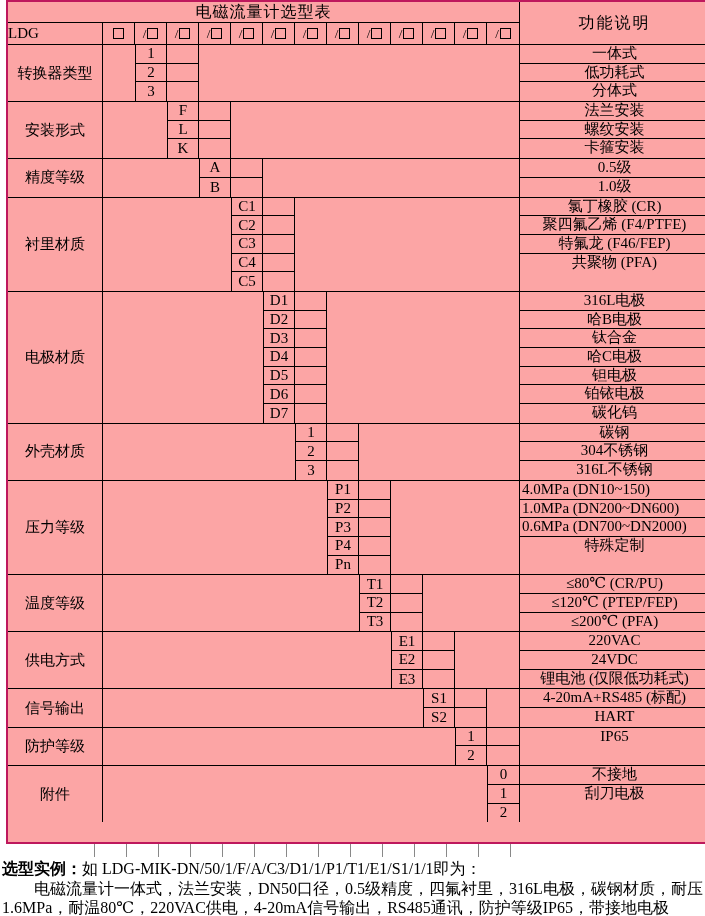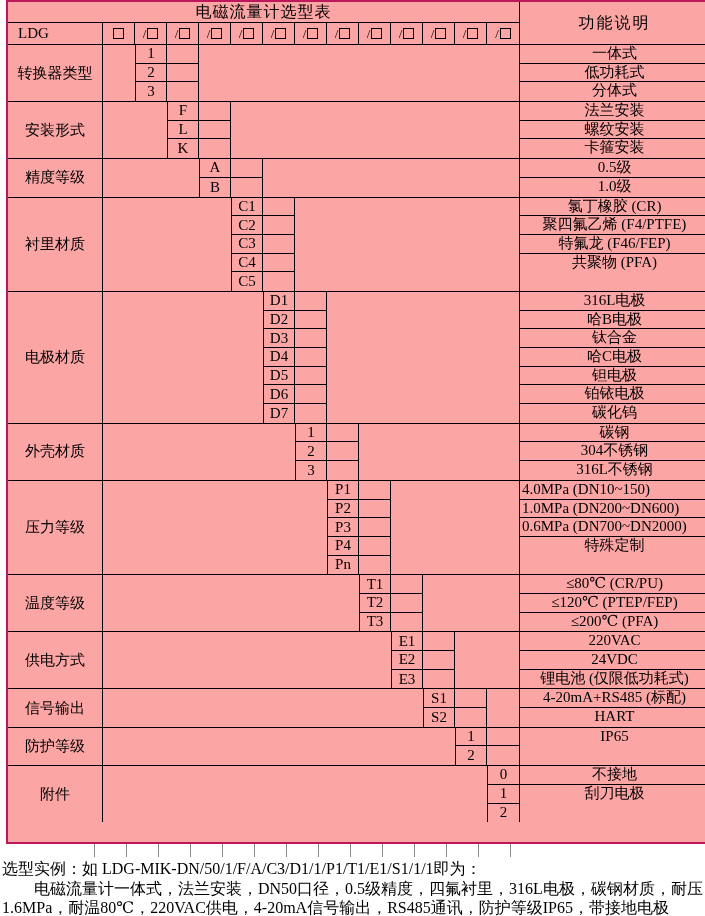--- a/index.html
+++ b/index.html
@@ -10,21 +10,21 @@
 
   
   .table { width: 705px; height: 844px; border: 2px solid #be185d; display: flex; flex-direction: column; background:#fca5a5;margin-left:6px; }
 
   
   .hdr { display: flex; height: 42px; }
   .hdr-left { width: 511px; display: flex; flex-direction: column; }
   .title-cell { height: 21px; border-bottom: 1px solid #000; text-align: center;
     font-size: 16px; line-height: 20px; letter-spacing: 1px; }
   .ldg-row { display: flex; height: 21px; }
-  .ldg-label { width: 95px; border-right: 1px solid #000; font-size: 15px; line-height: 20px; padding-left: 10px; }
+  .ldg-label { width: 95px; border-right: 1px solid #000; font-size: 15px; line-height: 20px; }
   .ldg-cell { width: 32px; border-right: 1px solid #000; display: flex; align-items: center;
     justify-content: center; gap: 1px; font-size: 13px; }
   .ldg-cell:last-child { border-right: none; }
   .sq { width: 11px; height: 11px; border: 1px solid #000; display: inline-block; }
   .fn-cell { flex: 1; border-left: 1px solid #000; display: flex; align-items: center;
     justify-content: center; font-size: 16px; letter-spacing: 2px; }
 
   
   .section { display: flex; border-top: 1px solid #000; }
   .sec-label { width: 95px; border-right: 1px solid #000; display: flex; align-items: center;
@@ -45,21 +45,21 @@
 
   
   .strip { display: flex; height: 13px; width: 705px; }
   .strip .gl { width: 95px; border-right: 1px solid #888; }
   .strip .g { width: 32px; border-right: 1px solid #888; }
   .strip .gend { flex: 1; }
 
   
   .example { width: 705px; padding: 2px 2px 0 2px; }
   .ex1 { font-size: 16px; line-height: 20px; white-space: nowrap; }
-  .exlabel { font-weight: normal; }
+  .exlabel { font-weight: bold; }
   .exbody { font-size: 16px; line-height: 19px; text-indent: 2em; }
 </style>
 </head>
 <body>
 
 <div class="sheet">
 
   <div class="table">
 
     <div class="hdr">

